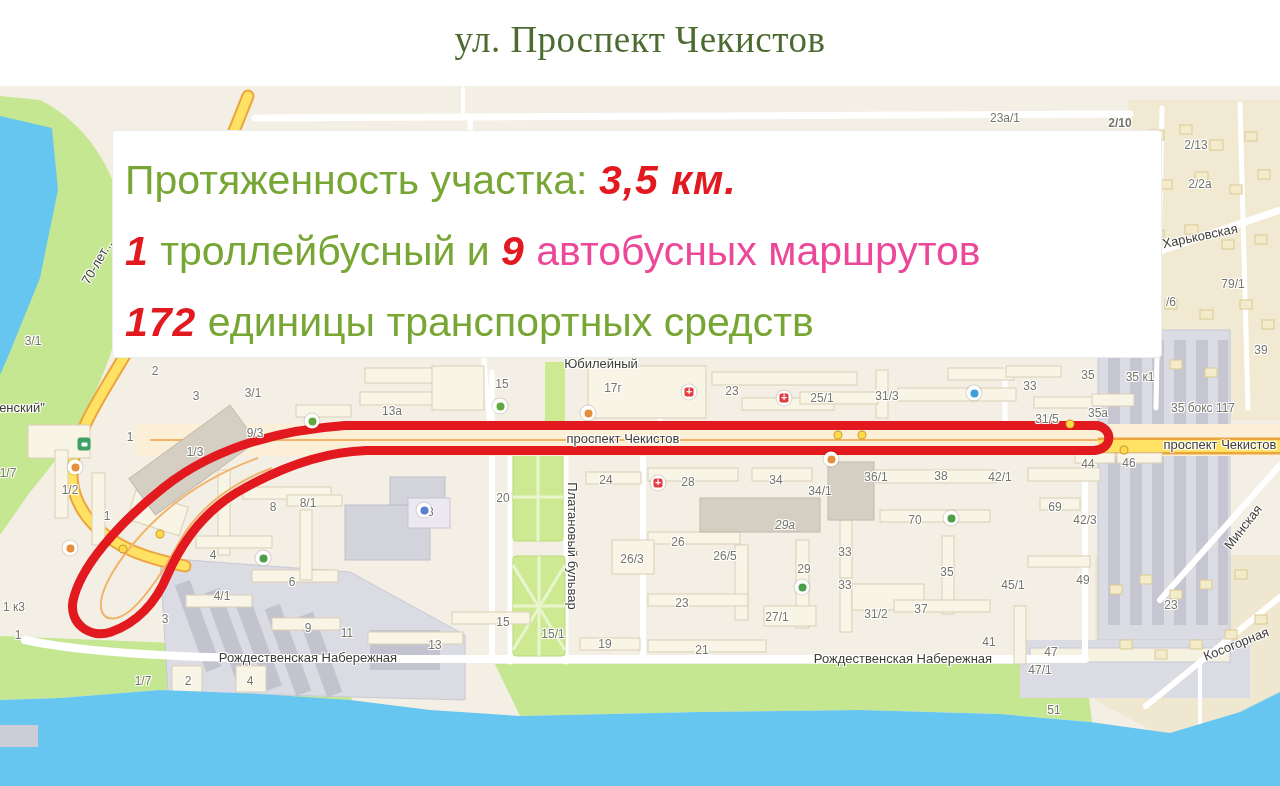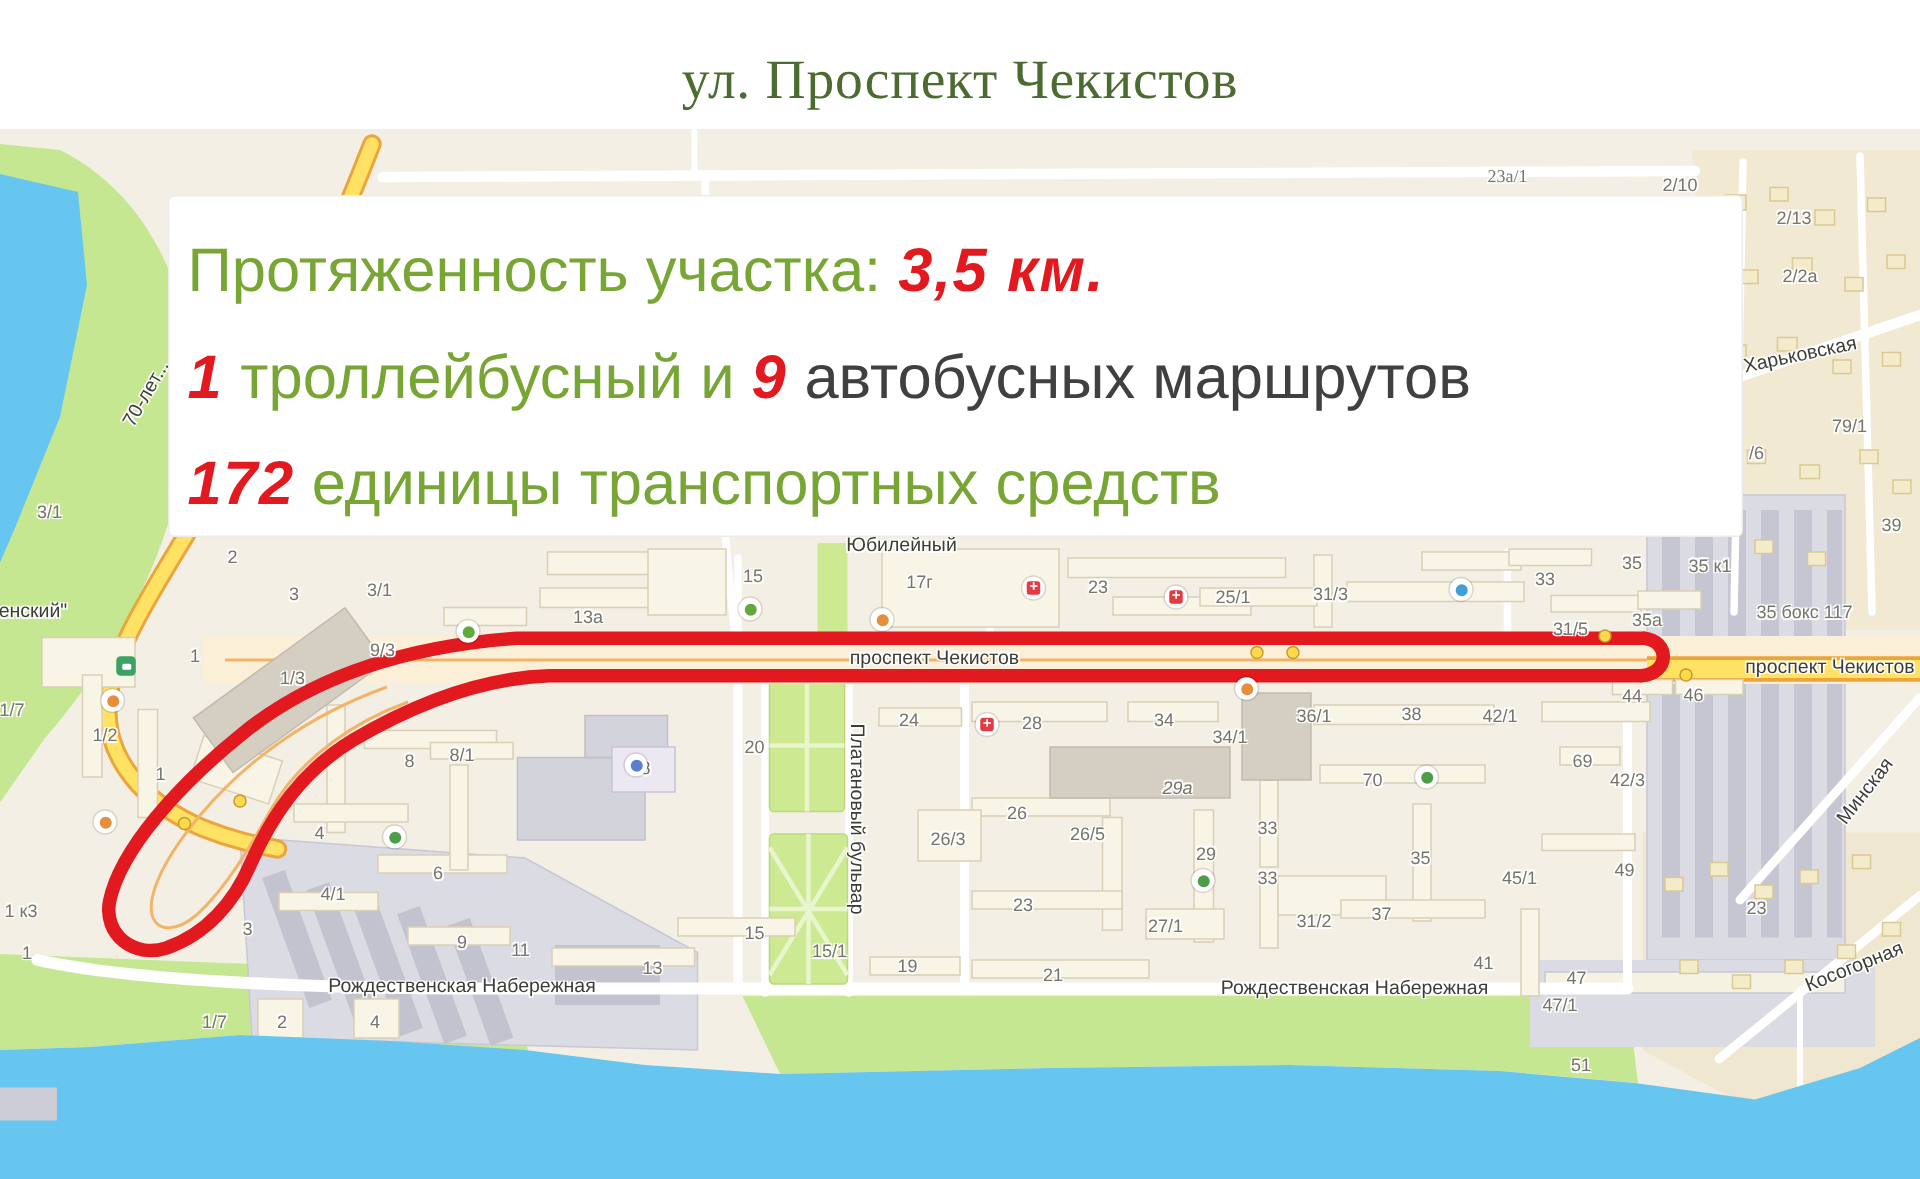--- a/index.html
+++ b/index.html
@@ -1,21 +1,21 @@
 <!DOCTYPE html>
 <html><head>
 <meta charset="utf-8">
 <style>
   html,body{margin:0;padding:0;background:#fff;}
   #page{position:relative;width:1280px;height:786px;overflow:hidden;background:#fff;
         font-family:"Liberation Sans","DejaVu Sans",sans-serif;}
   
   #title{position:absolute;left:0;top:0;width:100%;height:74px;text-align:center;
          font-family:"Liberation Serif","DejaVu Serif",serif;
-         font-size:37px;padding-top:32px;box-sizing:border-box;letter-spacing:.5px;}
+         font-size:37px;padding-top:18px;box-sizing:border-box;letter-spacing:.5px;}
   
   #map{position:absolute;left:0;top:0;width:1280px;height:786px;}
   #map svg{position:absolute;left:0;top:0;}
   
   .map-label{position:absolute;transform:translate(-50%,-50%);white-space:nowrap;
              color:#46463f;
              text-shadow:1px 1px 0 #fff,-1px -1px 0 #fff,1px -1px 0 #fff,-1px 1px 0 #fff,0 0 2px #fff;}
   .street-label{font-size:13px;color:#3d3d38;}
   .bldg-label{font-size:12px;color:#75756b;}
   
@@ -256,22 +256,22 @@
         <span class="map-label bldg-label" style="left: 613px; top: 388px;">17г</span>
         <span class="map-label bldg-label" style="left: 732px; top: 391px;">23</span>
         <span class="map-label bldg-label" style="left: 822px; top: 398px;">25/1</span>
         <span class="map-label bldg-label" style="left: 887px; top: 396px;">31/3</span>
         <span class="map-label bldg-label" style="left: 1030px; top: 386px;">33</span>
         <span class="map-label bldg-label" style="left: 1088px; top: 375px;">35</span>
         <span class="map-label bldg-label" style="left: 1140px; top: 377px;">35 к1</span>
         <span class="map-label bldg-label" style="left: 1047px; top: 419px;">31/5</span>
         <span class="map-label bldg-label" style="left: 1098px; top: 413px;">35а</span>
         <span class="map-label bldg-label" style="left: 1203px; top: 408px;">35 бокс 117</span>
-        <span class="map-label bldg-label" style="left: 1005px; top: 118px; font-family: Liberation Serif, serif;">23а/1</span>
-        <span class="map-label bldg-label" style="left: 1120px; top: 123px;">2/10</span>
+        <span class="map-label bldg-label" style="left: 1005px; top: 118px;">23а/1</span>
+        <span class="map-label bldg-label" style="left: 1120px; top: 123px; font-weight: bold;">2/10</span>
         <span class="map-label bldg-label" style="left: 1196px; top: 145px;">2/13</span>
         <span class="map-label bldg-label" style="left: 1200px; top: 184px;">2/2а</span>
         <span class="map-label bldg-label" style="left: 1233px; top: 284px;">79/1</span>
         <span class="map-label bldg-label" style="left: 1171px; top: 302px;">/6</span>
         <span class="map-label bldg-label" style="left: 1261px; top: 350px;">39</span>
         <span class="map-label bldg-label" style="left: 33px; top: 341px;">3/1</span>
         <span class="map-label bldg-label" style="left: 155px; top: 371px;">2</span>
         <span class="map-label bldg-label" style="left: 196px; top: 396px;">3</span>
         <span class="map-label bldg-label" style="left: 253px; top: 393px;">3/1</span>
         <span class="map-label bldg-label" style="left: 130px; top: 437px;">1</span>
@@ -384,17 +384,17 @@
         <div class="poi poi-dot" style="left: 1124px; top: 450px;"></div>
         <div class="poi poi-dot" style="left: 123px; top: 549px;"></div>
         <div class="poi poi-dot" style="left: 160px; top: 534px;"></div>
       </div>
   </div>
 
   <div id="title" style="color: rgb(76, 107, 49);">ул. Проспект Чекистов</div>
 
   <div id="infobox">
     <div class="info-line"><span class="g" style="color: rgb(120, 166, 52);">Протяженность участка: </span><span class="num" style="color: rgb(226, 25, 31);">3,5 км.</span></div>
-    <div class="info-line"><span class="num" style="color: rgb(226, 25, 31);">1</span><span class="g" style="color: rgb(120, 166, 52);"> троллейбусный и </span><span class="num" style="color: rgb(226, 25, 31);">9</span><span class="g" style="color: #404040;"> автобусных маршрутов</span></div>
+    <div class="info-line"><span class="num" style="color: rgb(226, 25, 31);">1</span><span class="g" style="color: rgb(120, 166, 52);"> троллейбусный и </span><span class="num" style="color: rgb(226, 25, 31);">9</span><span class="g" style="color: #ec4899;"> автобусных маршрутов</span></div>
     <div class="info-line"><span class="num" style="color: rgb(226, 25, 31);">172</span><span class="g" style="color: rgb(120, 166, 52);"> единицы транспортных средств</span></div>
   </div>
 
 </div>
 
 </body></html>

